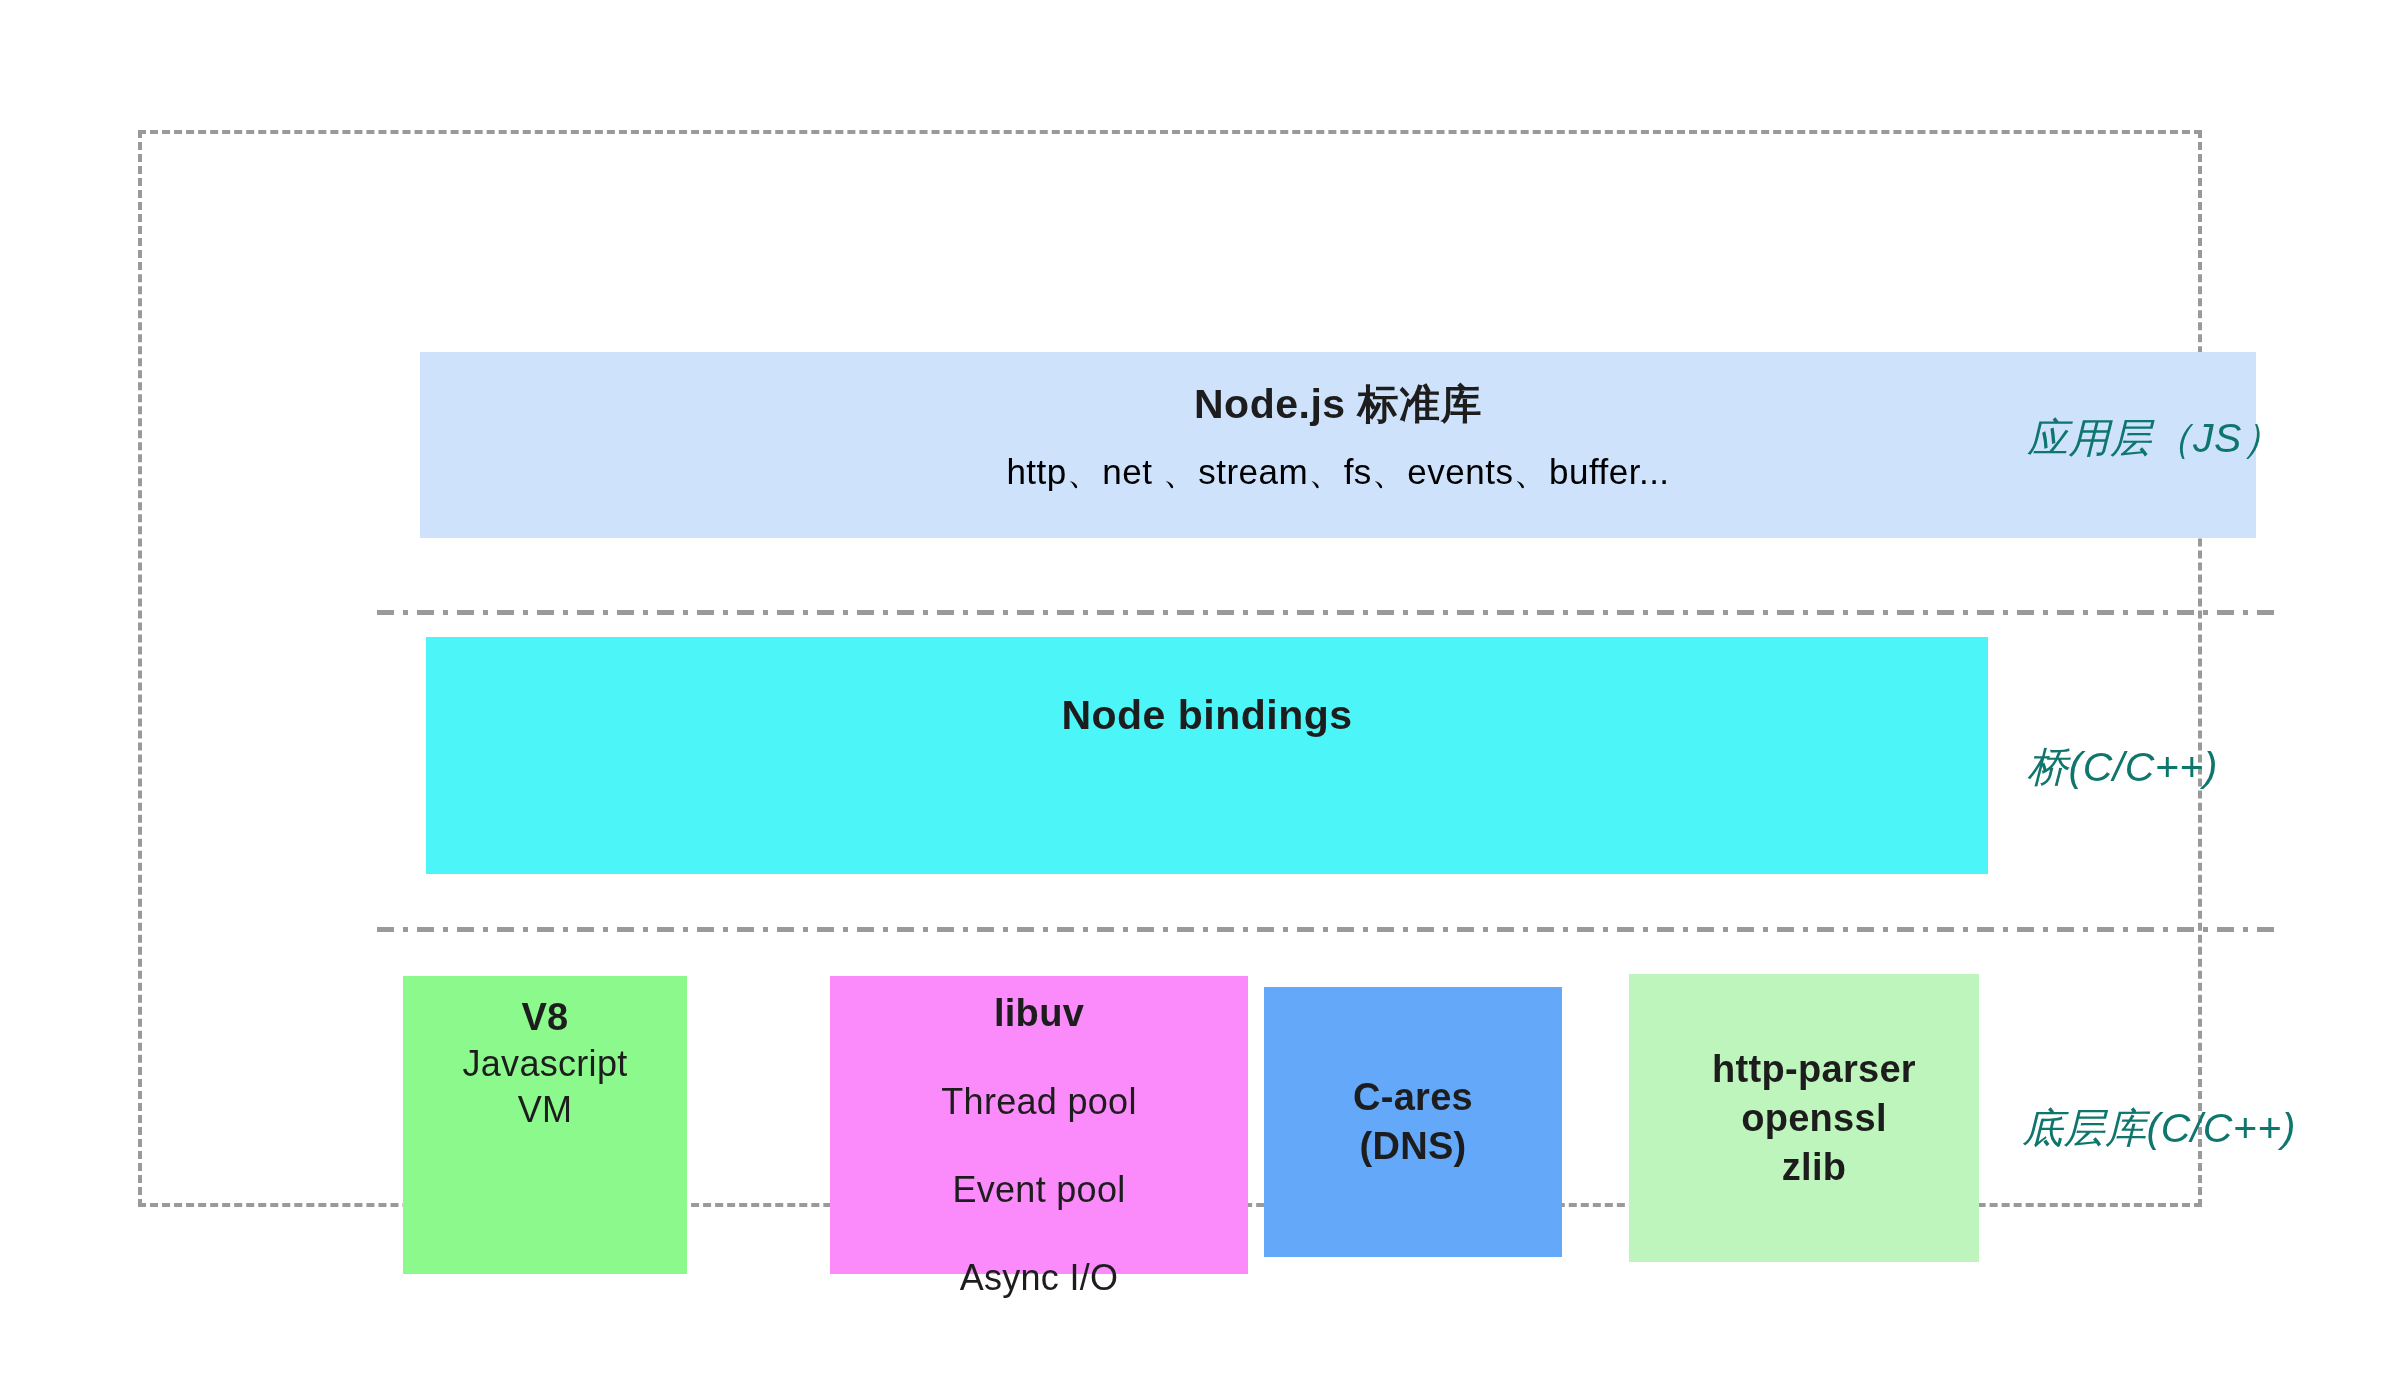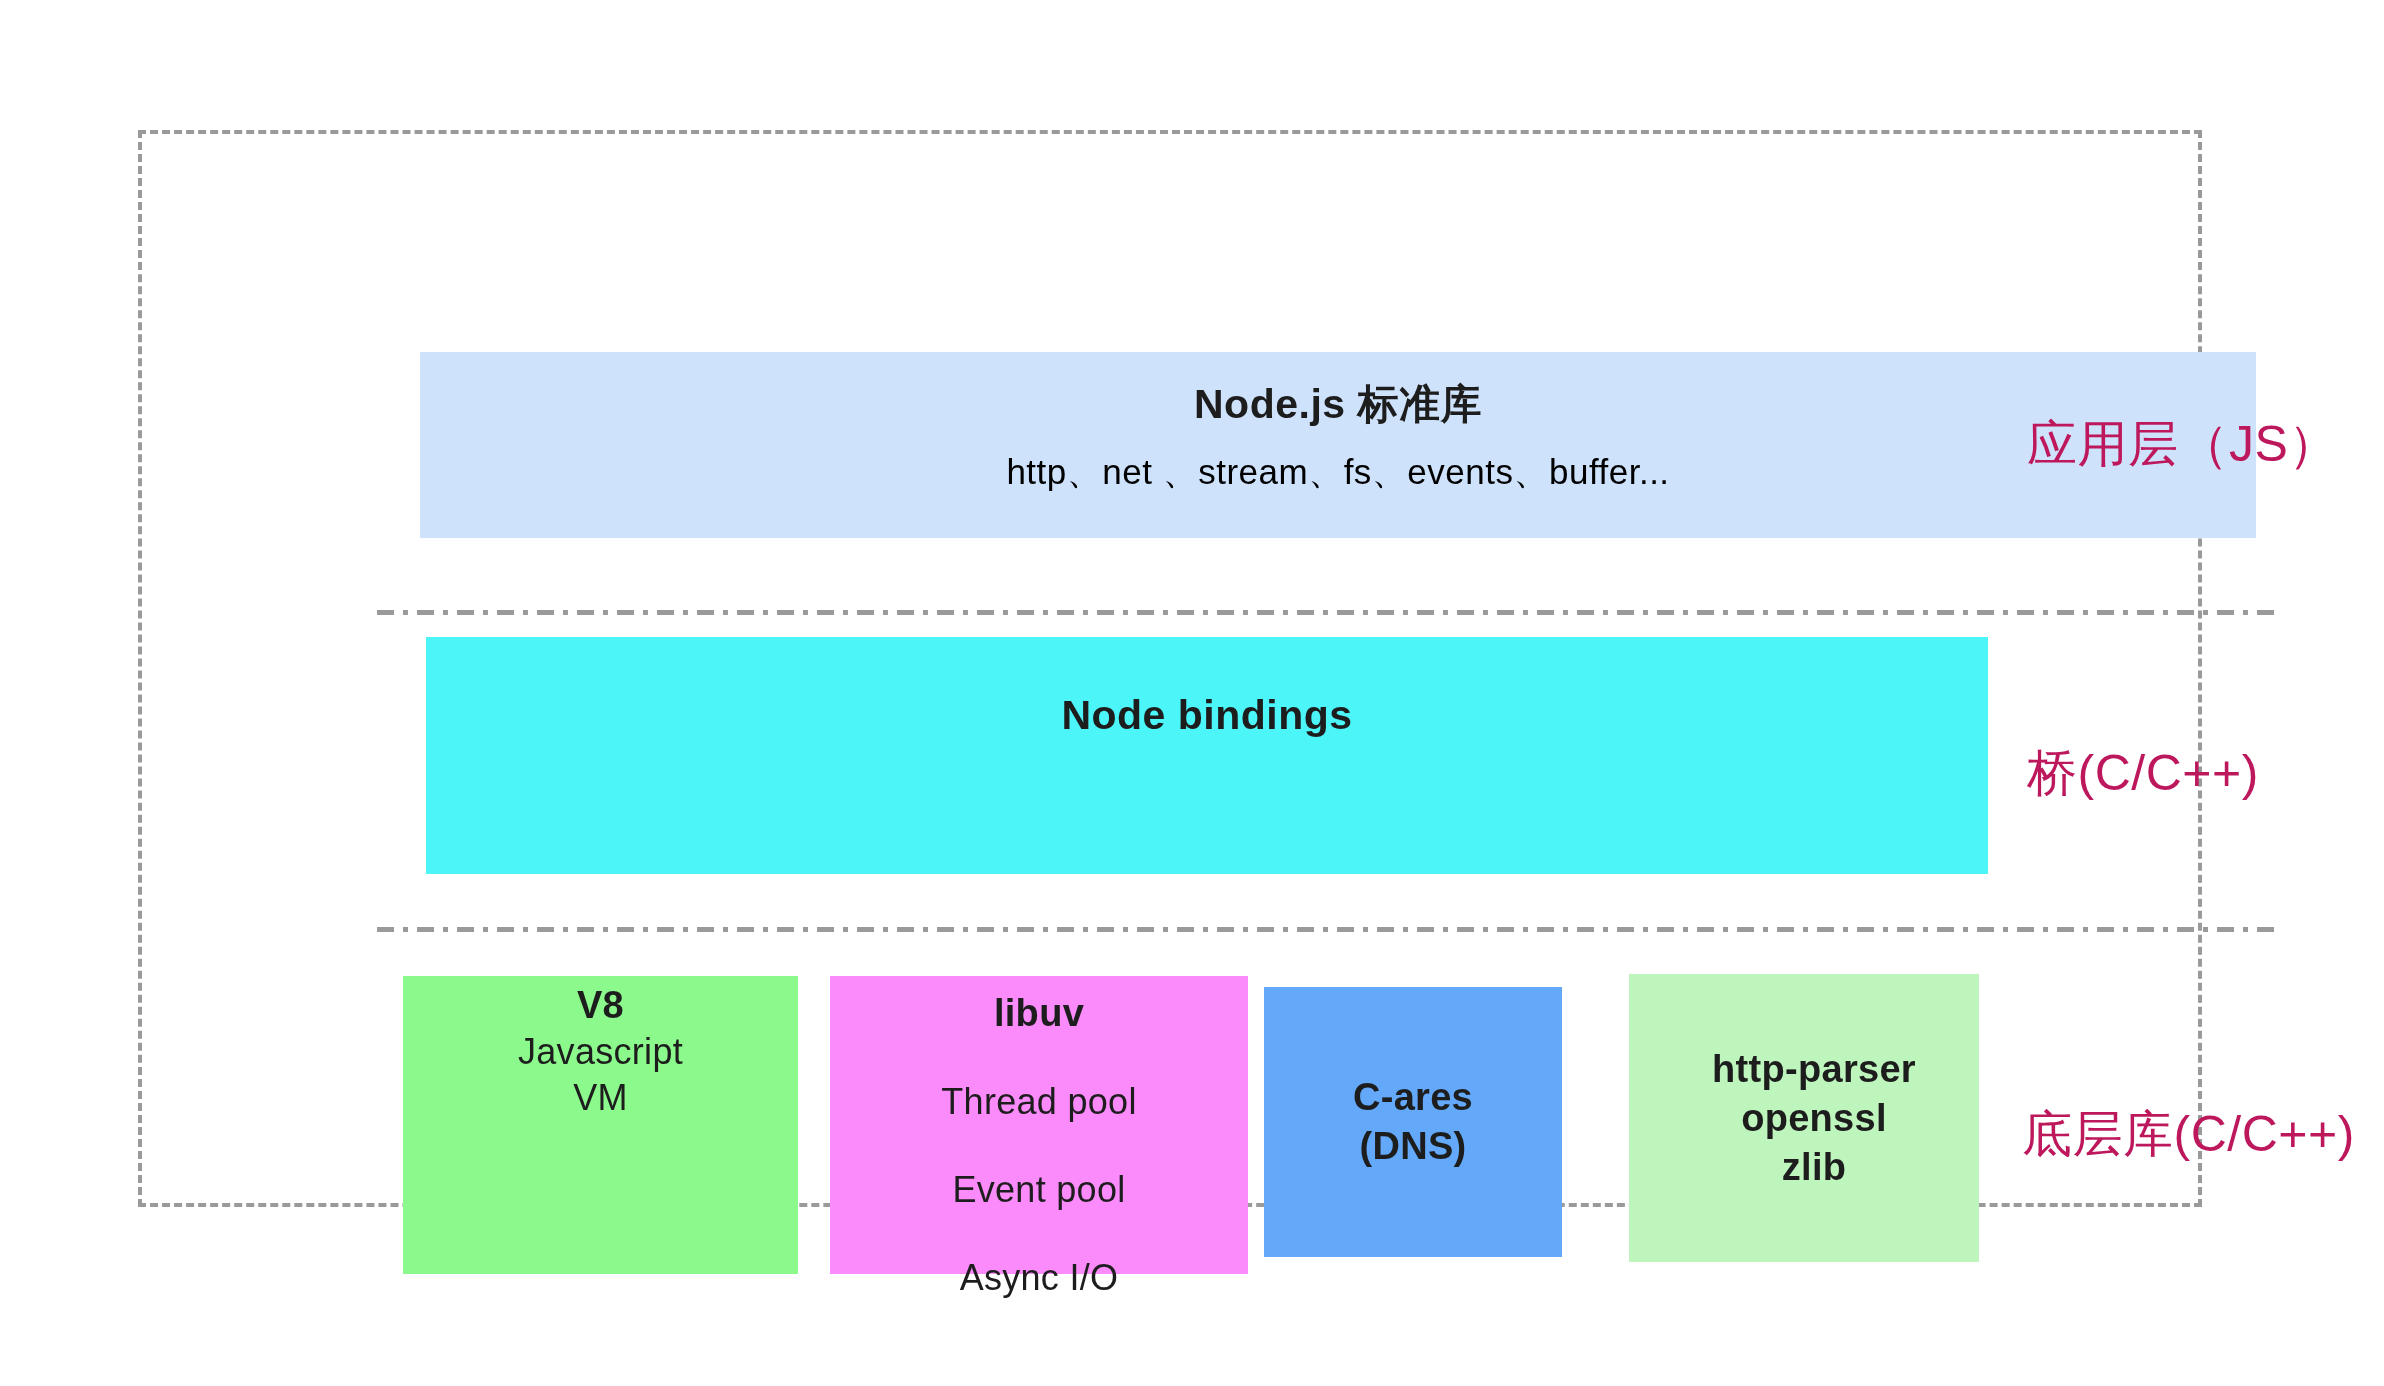--- a/index.html
+++ b/index.html
@@ -101,24 +101,24 @@
     letter-spacing: 0.3px;
   }
   .lib-line {
     letter-spacing: 0.3px;
   }
 
   
   #lib-box-v8 {
     left: 261px;
     top: 842px;
-    width: 395px;
+    width: 284px;
     height: 298px;
     background: #8bf98b;
-    padding-top: 8px;
+    padding-top: 20px;
   }
   #lib-box-v8 .lib-title { font-size: 38px; }
   #lib-box-v8 .lib-line  { font-size: 36px; font-weight: normal; margin-top: 4px; }
 
   
   #lib-box-libuv {
     left: 688px;
     top: 842px;
     width: 418px;
     height: 298px;
@@ -166,24 +166,25 @@
         rgba(0,0,0,0) 17px, rgba(0,0,0,0) 26px,
         #9a9a9a 26px, #9a9a9a 31px,
         rgba(0,0,0,0) 31px, rgba(0,0,0,0) 40px);
   }
   #separator-app-bindings { top: 476px; }
   #separator-bindings-native { top: 793px; }
 
   
   .layer-caption {
     position: absolute;
-    font-size: 50px;
-    color: #be185d;
+    font-size: 41px;
+    color: #0f766e;
     white-space: nowrap;
     letter-spacing: 0.5px;
+    font-style: italic;
   }
   #caption-app      { left: 1885px; top: 277px; }
   #caption-bridge   { left: 1885px; top: 606px; }
   #caption-native   { left: 1880px; top: 967px; }
 </style>
 </head>
 <body>
 
 <div id="diagram-frame">
 

